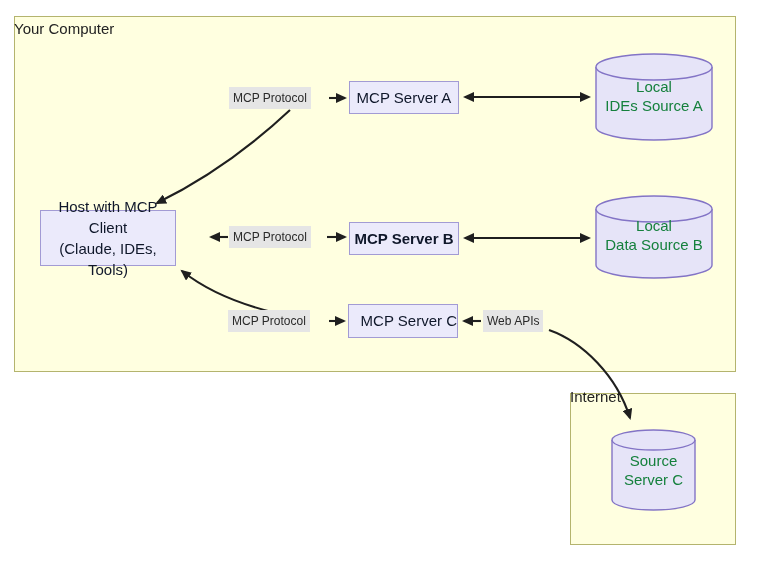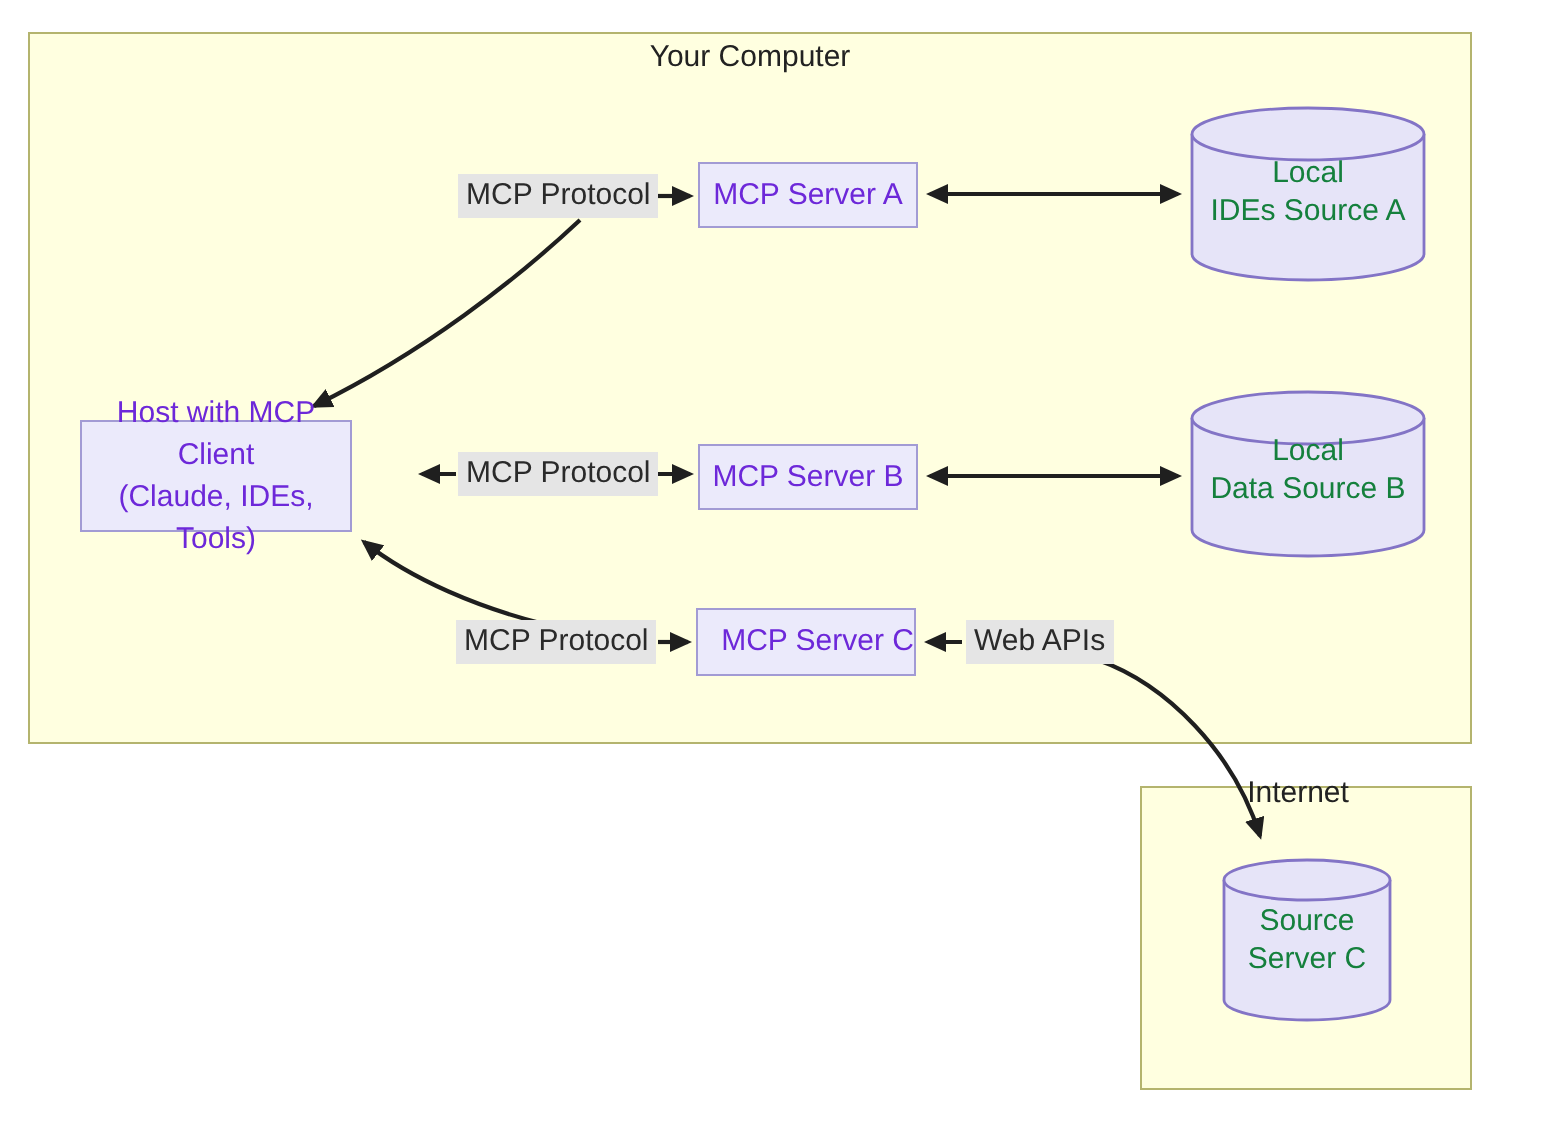--- a/index.html
+++ b/index.html
@@ -17,47 +17,46 @@
   }
   .region {
     position: absolute;
     background: #ffffe0;
     border: 1.5px solid #b4b46e;
   }
   .region-yourcomputer { left: 14px; top: 16px; width: 722px; height: 356px; }
   .region-internet     { left: 570px; top: 393px; width: 166px; height: 152px; }
   .region-title {
     position: absolute;
-    text-align: center;
     font-size: 15px;
     color: #222222;
     width: 100%;
   }
   .node-box {
     position: absolute;
     background: #ebeafb;
     border: 1.5px solid #a29bd4;
     display: flex;
     align-items: center;
     justify-content: center;
     flex-direction: column;
     font-size: 15px;
     text-align: center;
     line-height: 20px;
-    color: #6d28d9;
+    color: #0f172a;
   }
   .box-host    { left: 40px;  top: 210px; width: 136px; height: 56px; line-height: 21px; }
   .box-server-a{ left: 349px; top: 81px;  width: 110px; height: 33px; }
-  .box-server-b{ left: 349px; top: 222px; width: 110px; height: 33px; }
+  .box-server-b{ left: 349px; top: 222px; width: 110px; height: 33px; font-weight: bold; }
   .box-server-c{ left: 348px; top: 304px; width: 110px; height: 34px; align-items: flex-end; }
   .edge-label {
     position: absolute;
     background: #e5e5e5;
     color: #2a2a2a;
-    font-size: 15px;
+    font-size: 12px;
     line-height: 20px;
     padding: 1px 4px;
     white-space: nowrap;
   }
   .lbl-mcp-a  { left: 229px; top: 87px; }
   .lbl-mcp-b  { left: 229px; top: 226px; }
   .lbl-mcp-c  { left: 228px; top: 310px; }
   .lbl-webapi { left: 483px; top: 310px; }
   .cyl-text {
     position: absolute;

